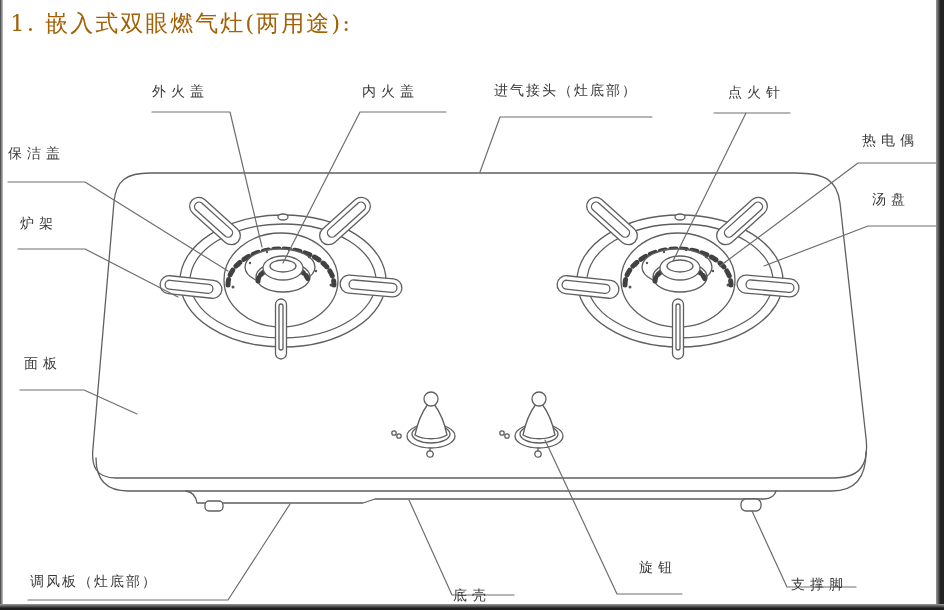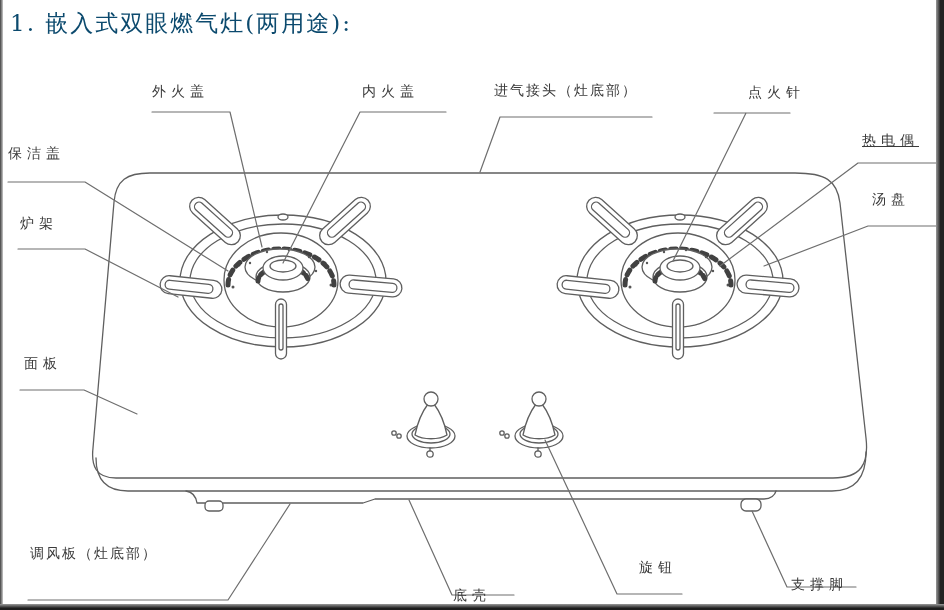--- a/index.html
+++ b/index.html
@@ -5,21 +5,21 @@
   html,body{margin:0;padding:0;}
   body{
     width:944px;height:610px;position:relative;overflow:hidden;
     background:#ffffff;
     font-family:"DejaVu Sans", sans-serif;
   }
   .stage{position:absolute;left:0;top:0;width:944px;height:610px;}
   svg.art{position:absolute;left:0;top:0;}
   .page-title{
     position:absolute;left:10px;top:8px;
-    font-size:23px;letter-spacing:2px;color:#0c4a6e;
+    font-size:23px;letter-spacing:2px;color:#a16207;
     font-family:"DejaVu Serif", serif;
     white-space:nowrap;
   }
   .part-label{
     position:absolute;
     font-size:14px;letter-spacing:5px;color:#3a3a3a;
     white-space:nowrap;line-height:1.1;
     font-family:"DejaVu Sans", sans-serif;
   }
   .part-label.tight{letter-spacing:2px;}
@@ -134,27 +134,27 @@
       <path d="M 545,440 L 617,594 L 682,594"></path>
       <path d="M 752,511 L 787,587 L 856,587"></path>
     </g>
   </svg>
 
   <div class="page-title">1. 嵌入式双眼燃气灶(两用途):</div>
 
   <div class="part-label" style="left:152px;top:84px;">外火盖</div>
   <div class="part-label" style="left:362px;top:84px;">内火盖</div>
   <div class="part-label tight" style="left:494px;top:83px;">进气接头（灶底部）</div>
-  <div class="part-label" style="left:748px;top:85px;text-align:right;">点火针</div>
-  <div class="part-label" style="left:862px;top:133px;text-decoration:underline;">热电偶</div>
+  <div class="part-label" style="left:728px;top:85px;text-align:right;">点火针</div>
+  <div class="part-label" style="left:862px;top:133px;">热电偶</div>
   <div class="part-label" style="left:8px;top:146px;">保洁盖</div>
   <div class="part-label" style="left:872px;top:192px;">汤盘</div>
   <div class="part-label" style="left:20px;top:216px;">炉架</div>
   <div class="part-label" style="left:24px;top:356px;">面板</div>
-  <div class="part-label tight" style="left:30px;top:546px;">调风板（灶底部）</div>
+  <div class="part-label tight" style="left:30px;top:574px;">调风板（灶底部）</div>
   <div class="part-label" style="left:453px;top:588px;">底壳</div>
   <div class="part-label" style="left:623px;top:560px;margin-left:16px;">旋钮</div>
   <div class="part-label" style="left:791px;top:557px;margin-top:20px;">支撑脚</div>
 
   <div class="edge-left"></div>
   <div class="edge-right"></div>
   <div class="edge-bottom"></div>
 </div>
 
 </body></html>

